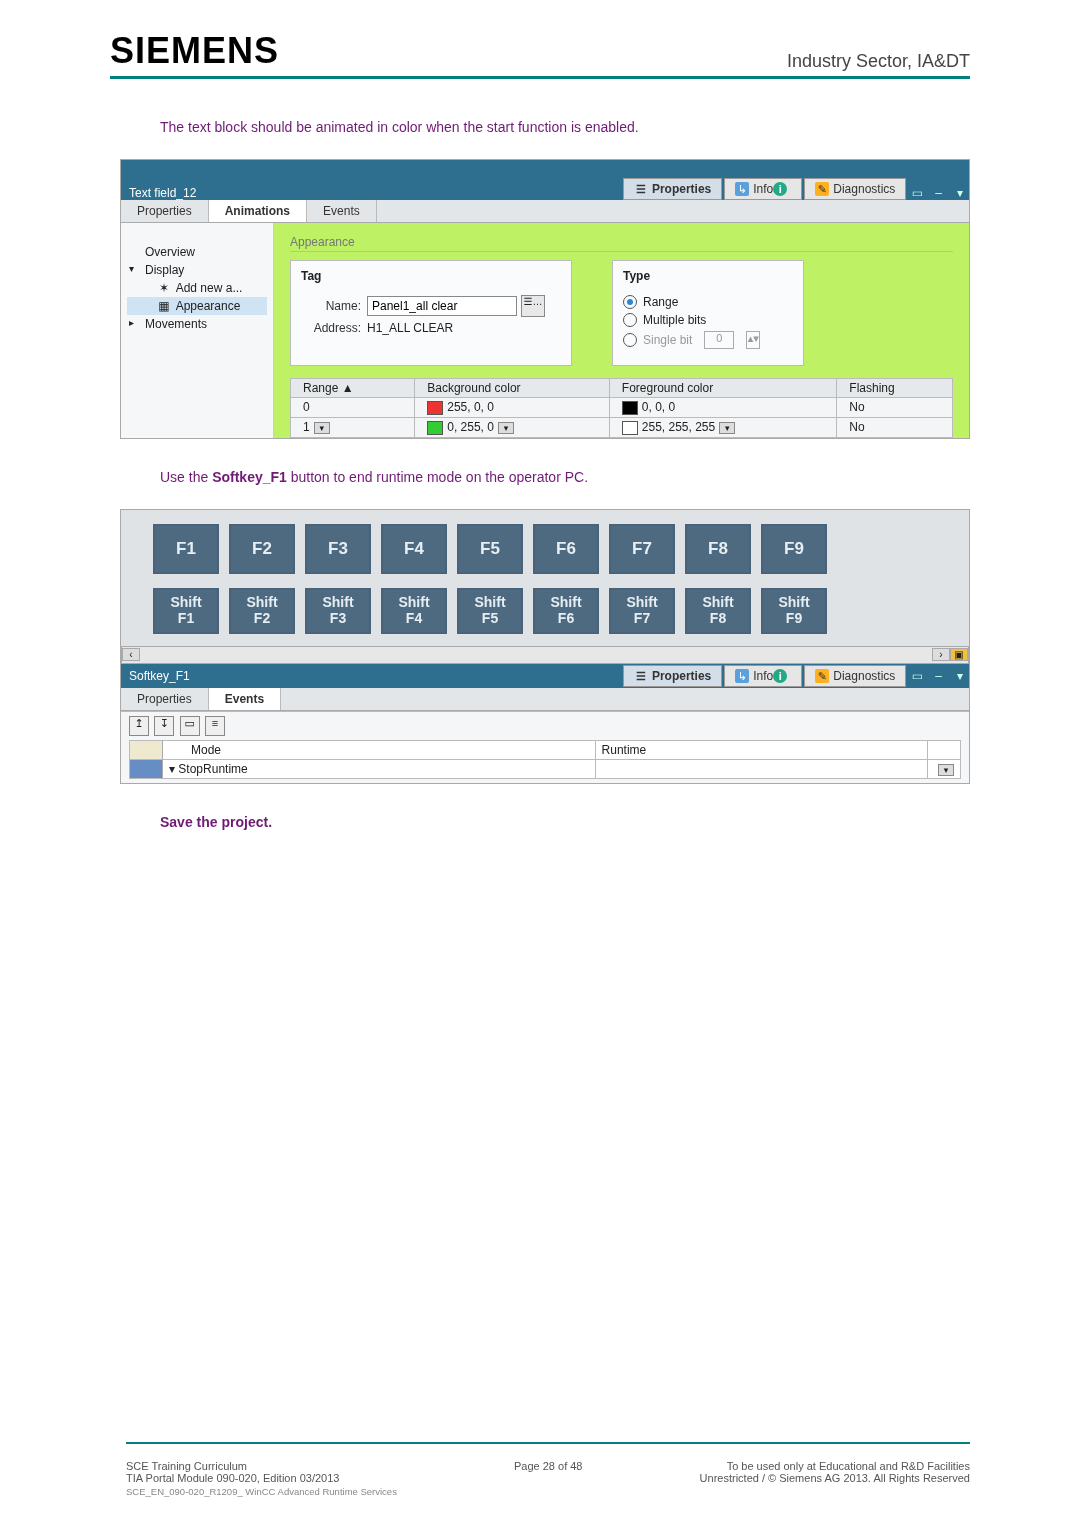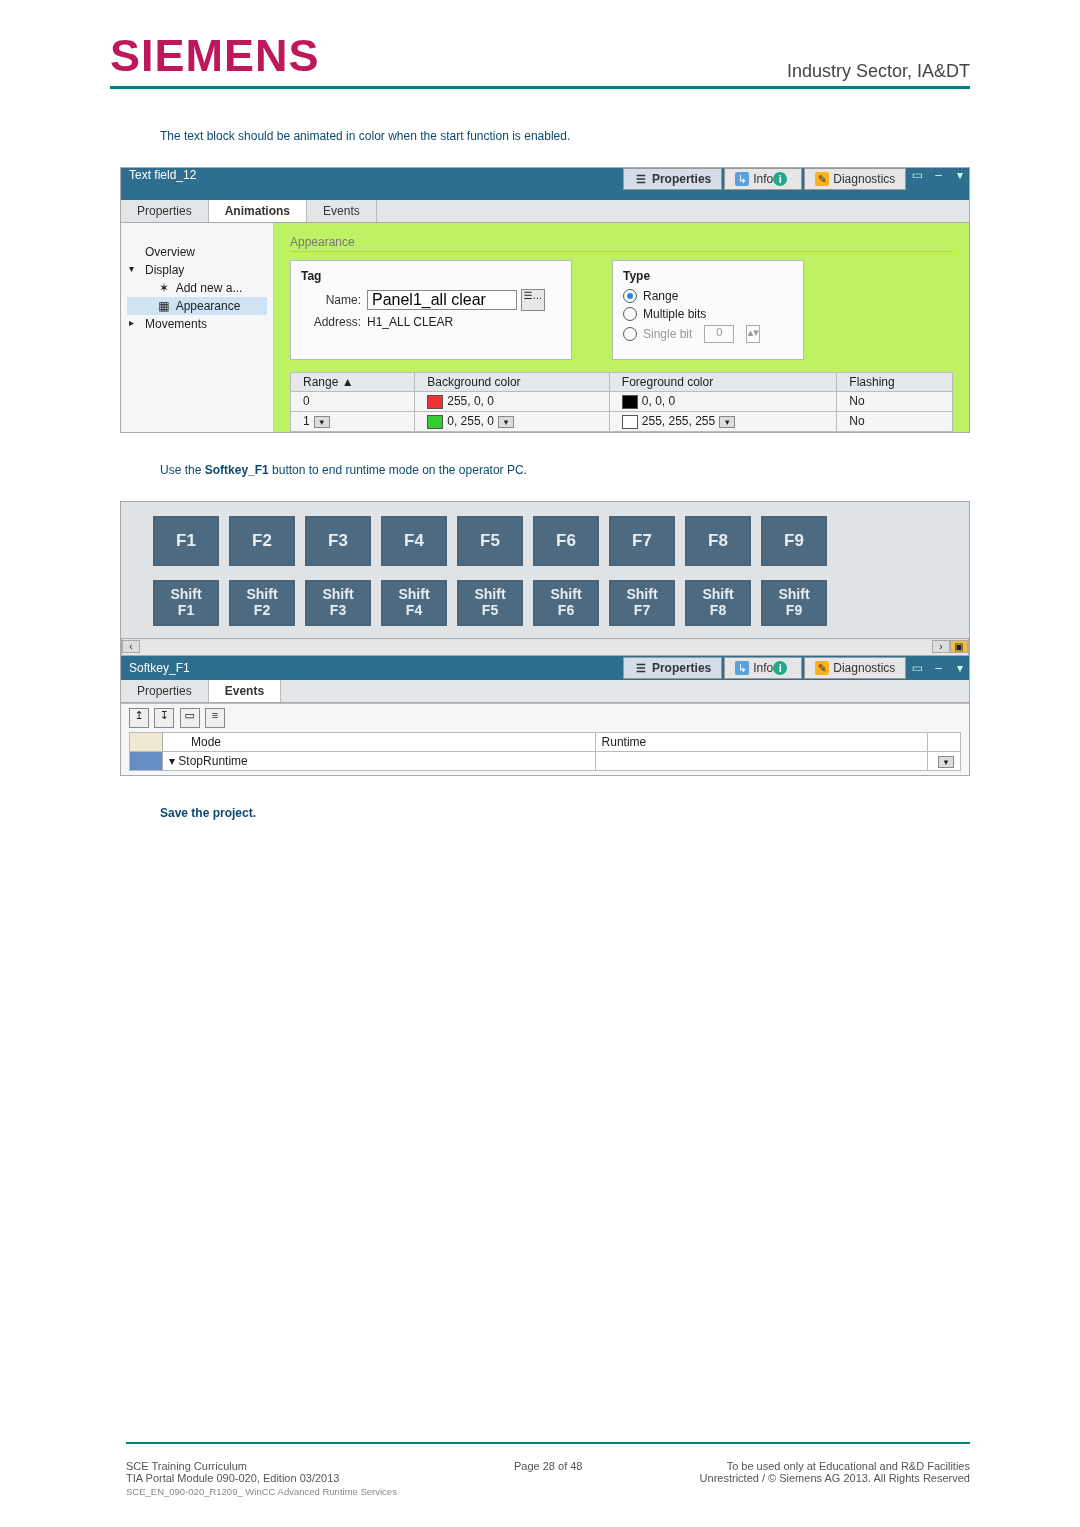--- a/index.html
+++ b/index.html
@@ -21,49 +21,49 @@
   
   .header {
     display: flex;
     justify-content: space-between;
     align-items: flex-end;
     border-bottom: 3px solid #008080;
     padding-bottom: 4px;
     margin-bottom: 40px;
   }
   .siemens {
-    font-size: 45px;
+    font-size: 36px;
     font-weight: 900;
-    color: #be185d;
+    color: #000000;
     letter-spacing: 1px;
   }
   .header-right {
     font-size: 18px;
     color: #444;
   }
   .body-text {
     margin-left: 50px;
     margin-bottom: 24px;
-    font-size: 12px;
-    color: #0c4a6e;
+    font-size: 14px;
+    color: #701a75;
   }
   .body-text b { font-weight: bold; }
 
   
   .panel {
     margin: 18px 0 30px 10px;
     font-size: 12px;
     border: 1px solid #a9a9a9;
   }
   .panel-titlebar {
     display: flex;
-    align-items: flex-start;
+    align-items: flex-end;
     background: #2e6e8e;
     color: #fff;
-    height: 32px;
+    height: 40px;
     font-size: 12px;
   }
   .panel-titlebar .left {
     padding: 0 8px;
     white-space: nowrap;
   }
   .titlebar-spacer { flex: 1; }
   .tab-btn {
     display: inline-flex;
     align-items: center;
@@ -128,25 +128,25 @@
   .anim-area { flex:1; padding: 10px 16px 0 16px; }
   .section-heading { color:#777; font-size:12px; border-bottom:1px solid #bbb; margin-bottom:8px; padding:2px 0; }
 
   .box-row { display:flex; gap: 40px; margin-bottom:12px; }
   .group {
     border:1px solid #bbb;
     background:#fafbfc;
     padding:8px 10px 12px 10px;
     min-width:260px;
   }
-  .group .title { font-weight:bold; margin-bottom:6px; }
+  .group .title { font-weight:bold; margin-bottom:12px; }
   .field-row { display:flex; align-items:center; margin:4px 0; font-size:12px; }
   .field-row label { width:60px; text-align:right; margin-right:6px; color:#333; }
   .field-row input[type=text] {
-    border:1px solid #888; height:18px; font-size:16px; padding:0 4px; background:#fff; width:140px;
+    border:1px solid #888; height:18px; font-size:12px; padding:0 4px; background:#fff; width:140px;
   }
   .tiny-btn { border:1px solid #888; background:#e8e8e8; width:22px; height:20px; margin-left:4px; font-size:10px; text-align:center; }
 
   .type-group { min-width:170px; }
   .radio-row { display:flex; align-items:center; margin:4px 0; font-size:12px; gap:6px; }
   .radio-dot {
     width:12px; height:12px; border:1px solid #555; border-radius:50%;
     display:inline-flex; align-items:center; justify-content:center;
   }
   .radio-dot.inner::after { content:""; width:6px; height:6px; border-radius:50%; background:#2a88d8; }

